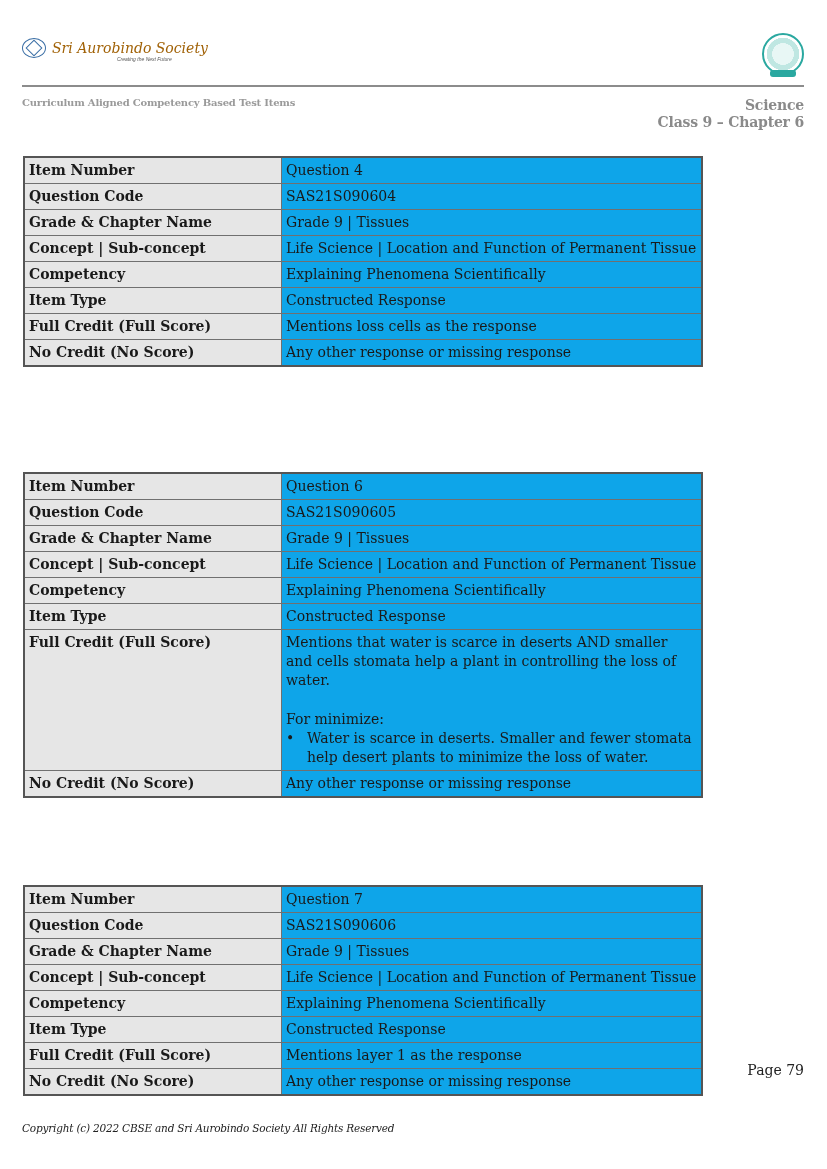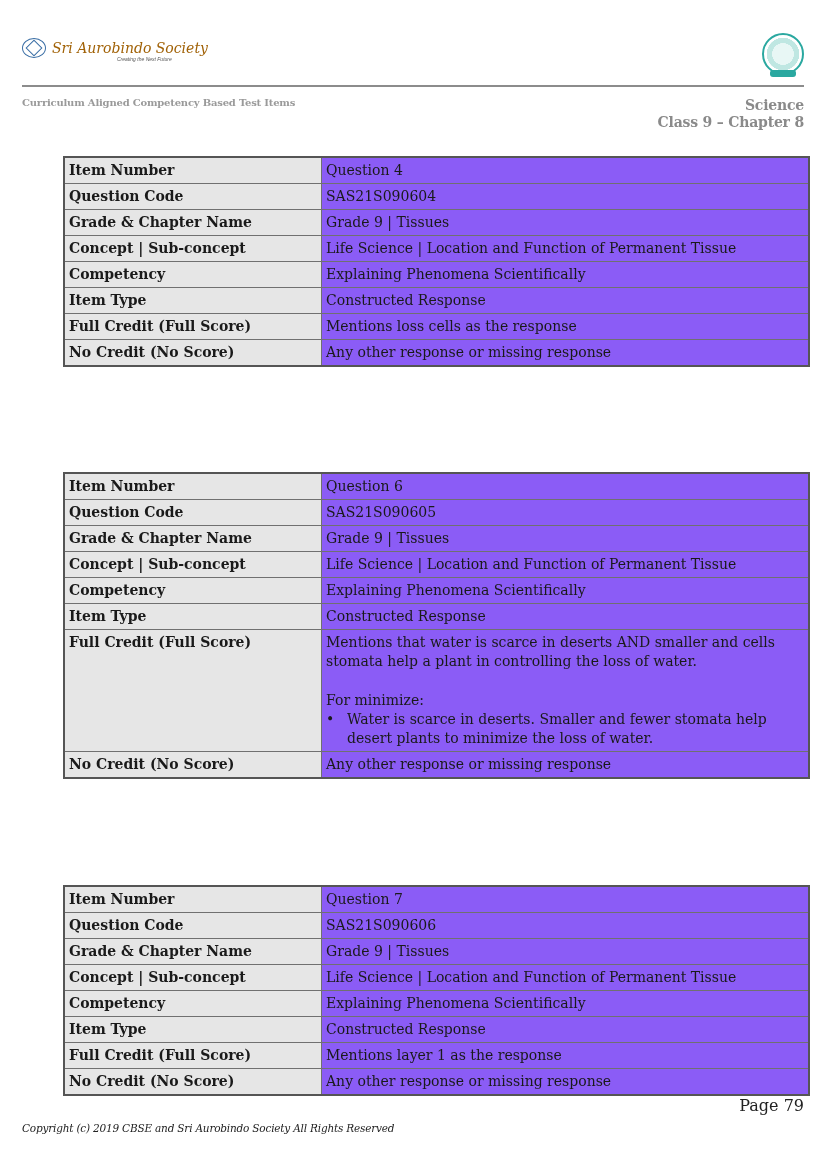--- a/index.html
+++ b/index.html
@@ -8,47 +8,47 @@
   .logo-left { position:absolute; left:22px; top:38px; display:flex; align-items:center; }
   .logo-mark { width:22px; height:18px; border:1.5px solid #3a6ea5; border-radius:50%; position:relative; }
   .logo-mark::after { content:""; position:absolute; left:5px; top:3px; width:10px; height:10px; border:1px solid #3a6ea5; transform:rotate(45deg); }
   .logo-text { margin-left:6px; font-family:"DejaVu Serif", serif; font-style:italic; font-size:14px; color:#a16207; line-height:16px; }
   .logo-tag { position:absolute; left:95px; top:18px; font-size:5px; color:#555; font-style:italic; font-family:"Liberation Sans", sans-serif; white-space:nowrap; }
   .logo-right { position:absolute; left:762px; top:33px; width:42px; height:42px; border-radius:50%; border:2px solid #2aa8a0; box-sizing:border-box; background:radial-gradient(circle,#e8f7f5 0 40%,#bfe7e2 41% 60%,#ffffff 61%); }
   .logo-right::after { content:""; position:absolute; left:6px; bottom:-4px; width:26px; height:7px; background:#2aa8a0; border-radius:3px; }
   .header-rule { position:absolute; left:22px; top:85px; width:782px; height:2px; background:#8c8c8c; }
   .hdr-left { position:absolute; left:22px; top:97px; font-size:10px; font-weight:bold; color:#9a9a9a; font-family:"DejaVu Serif", serif; letter-spacing:-0.2px; }
   .hdr-right { position:absolute; right:23px; top:97px; text-align:right; font-size:14px; font-weight:bold; color:#8a8a8a; line-height:17px; letter-spacing:-0.2px; }
-  table.item { position:absolute; left:23px; width:747px; border-collapse:collapse; font-size:14px;margin-left:40px; }
+  table.item { position:absolute; left:23px; width:680px; border-collapse:collapse; font-size:14px; }
   table.item td { border:1px solid #707070; padding:3px 4px 3px 4px; vertical-align:top; line-height:19px; }
   table.item { border:2px solid #555; }
   td.lbl { width:248px; background:#e6e6e6; font-weight:bold; }
-  td.val { background:#8b5cf6; }
+  td.val { background:#0ea5e9; }
   .para { margin:0; }
   .gap { height:20px; }
   .bullet { display:flex; }
   .bullet .dot { width:21px; flex:0 0 21px; }
   .footer-left { position:absolute; left:22px; top:1122px; font-size:10.5px; font-style:italic; color:#222; letter-spacing:-0.2px; }
-  .footer-right { position:absolute; right:23px; top:1096px; font-size:16px; color:#222; }
+  .footer-right { position:absolute; right:23px; top:1062px; font-size:14px; color:#222; }
 </style>
 </head>
 <body>
 
 <div class="logo-left">
   <div class="logo-mark"></div>
   <div class="logo-text">Sri Aurobindo Society</div>
   <div class="logo-tag">Creating the Next Future</div>
 </div>
 <div class="logo-right"></div>
 <div class="header-rule"></div>
 
 <div class="hdr-left">Curriculum Aligned Competency Based Test Items</div>
 <div class="hdr-right">
   <div>Science</div>
-  <div>Class 9 – Chapter 8</div>
+  <div>Class 9 – Chapter 6</div>
 </div>
 
 <table class="item" style="top:156px;">
   <tbody>
       <tr>
         <td class="lbl">Item Number</td>
         <td class="val">Question 4</td>
       </tr>
   <tr>
         <td class="lbl">Question Code</td>
@@ -156,14 +156,14 @@
         <td class="lbl">Full Credit (Full Score)</td>
         <td class="val">Mentions layer 1 as the response</td>
       </tr>
   <tr>
         <td class="lbl">No Credit (No Score)</td>
         <td class="val">Any other response or missing response</td>
       </tr>
 </tbody>
   </table>
 
-<div class="footer-left">Copyright (c) 2019 CBSE and Sri Aurobindo Society All Rights Reserved</div>
+<div class="footer-left">Copyright (c) 2022 CBSE and Sri Aurobindo Society All Rights Reserved</div>
 <div class="footer-right">Page 79</div>
 
 </body></html>

